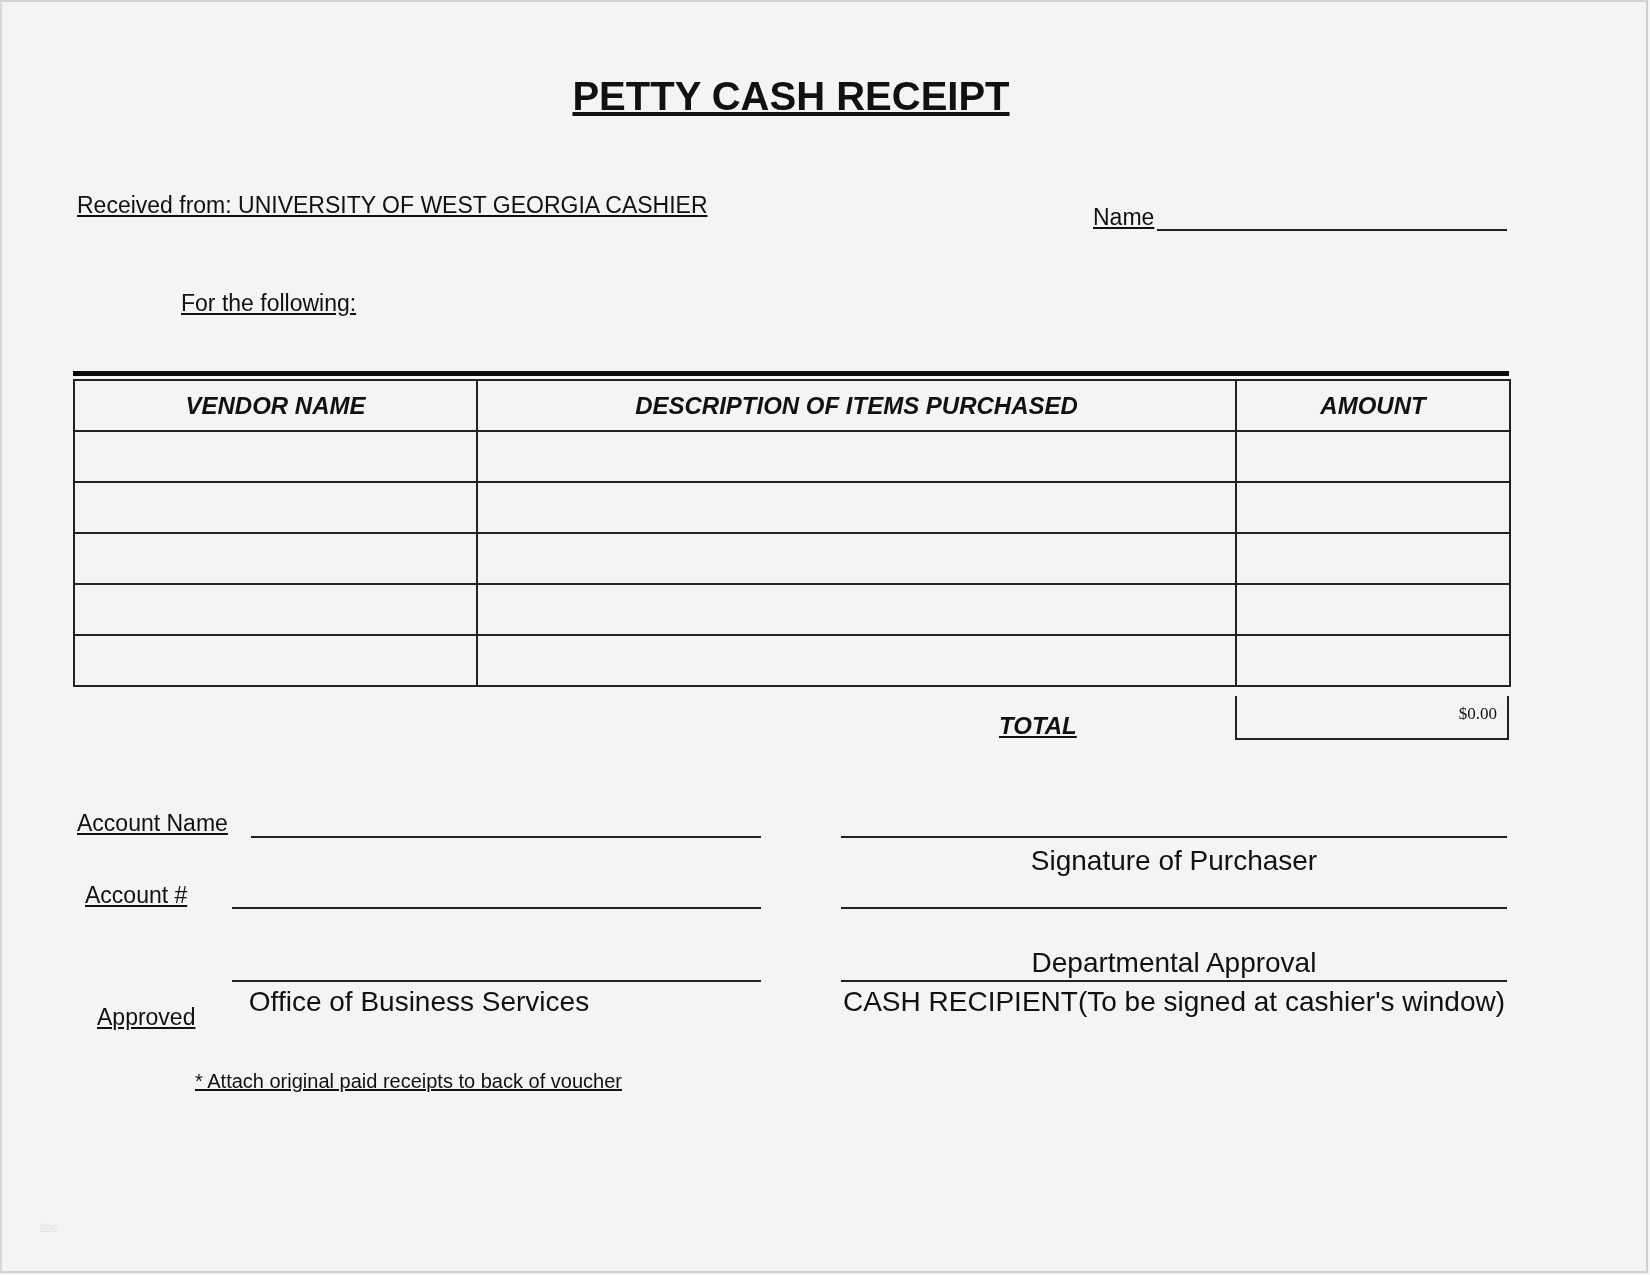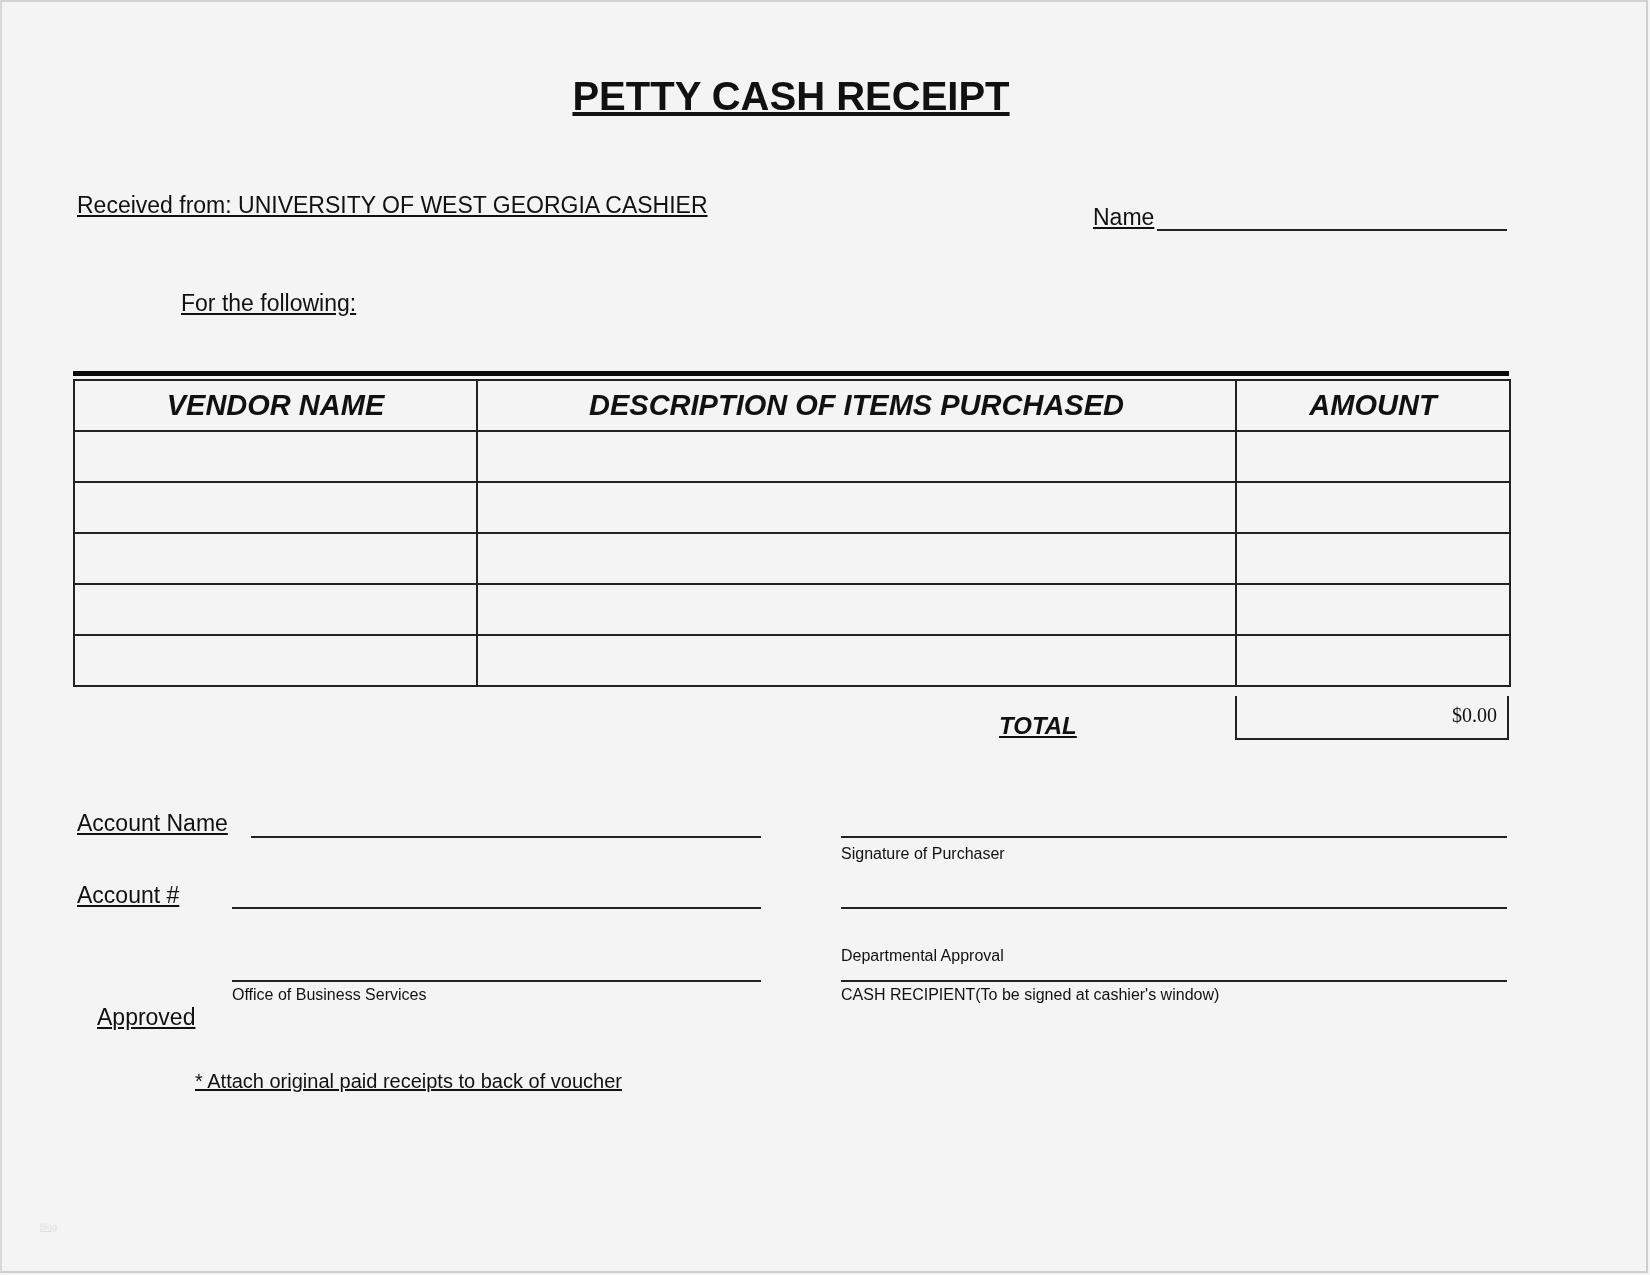--- a/index.html
+++ b/index.html
@@ -24,32 +24,32 @@
     .rule { position: absolute; height: 0; border-top: 2px solid #222; }
     .thick-bar { position: absolute; left: 73px; width: 1436px; top: 371px; height: 5px; background: #0a0a0a; }
     table.items {
       position: absolute; left: 73px; top: 379px; width: 1436px;
       border-collapse: collapse; table-layout: fixed;
     }
     table.items th, table.items td {
       border: 2px solid #222; height: 49px; padding: 0;
     }
     table.items th {
-      font-size: 29px; font-style: italic; font-weight: bold; text-align: center;
+      font-size: 24px; font-style: italic; font-weight: bold; text-align: center;
     }
     .total-label { left: 999px; top: 712px; font-size: 24px; font-weight: bold; font-style: italic; }
     .total-box {
       position: absolute; left: 1235px; top: 696px; width: 274px; height: 44px;
       border: 2px solid #222; border-top: none; box-sizing: border-box;
     }
     .total-value {
       position: absolute; right: 10px; top: 8px;
-      font-family: "Liberation Serif", serif; font-size: 20px;
+      font-family: "Liberation Serif", serif; font-size: 17px;
     }
-    .sig-caption { position: absolute; text-align: left; font-size: 16px; }
+    .sig-caption { position: absolute; text-align: center; font-size: 28px; }
     .watermark { left: 40px; top: 1222px; font-size: 9px; color: #dedede; }
   </style>
 </head>
 <body>
 
 <div class="page-border"></div>
 
 <div class="abs title">PETTY CASH RECEIPT</div>
 
 <div class="abs label-lg" style="left:77px; top:176px;margin-top:16px;">Received from: UNIVERSITY OF WEST GEORGIA CASHIER</div>
@@ -104,21 +104,21 @@
 </table>
 
 <div class="abs total-label">TOTAL</div>
 <div class="total-box">
   <span class="total-value">$0.00</span>
 </div>
 
 <div class="abs label-lg" style="left:77px; top:810px;">Account Name</div>
 <div class="rule" style="left:251px; width:510px; top:836px;"></div>
 
-<div class="abs label-lg" style="left:77px; top:882px;">Account #</div>
+<div class="abs label-lg" style="left:85px; top:882px;">Account #</div>
 <div class="rule" style="left:232px; width:529px; top:907px;"></div>
 
 <div class="abs label-lg" style="left:77px; top:1004px;margin-left:20px;">Approved</div>
 <div class="rule" style="left:232px; width:529px; top:980px;"></div>
 <div class="sig-caption" style="left:232px; width:374px; top:986px;">Office of Business Services</div>
 
 <div class="rule" style="left:841px; width:666px; top:836px;"></div>
 <div class="sig-caption" style="left:841px; width:666px; top:845px;">Signature of Purchaser</div>
 
 <div class="rule" style="left:841px; width:666px; top:907px;"></div>

